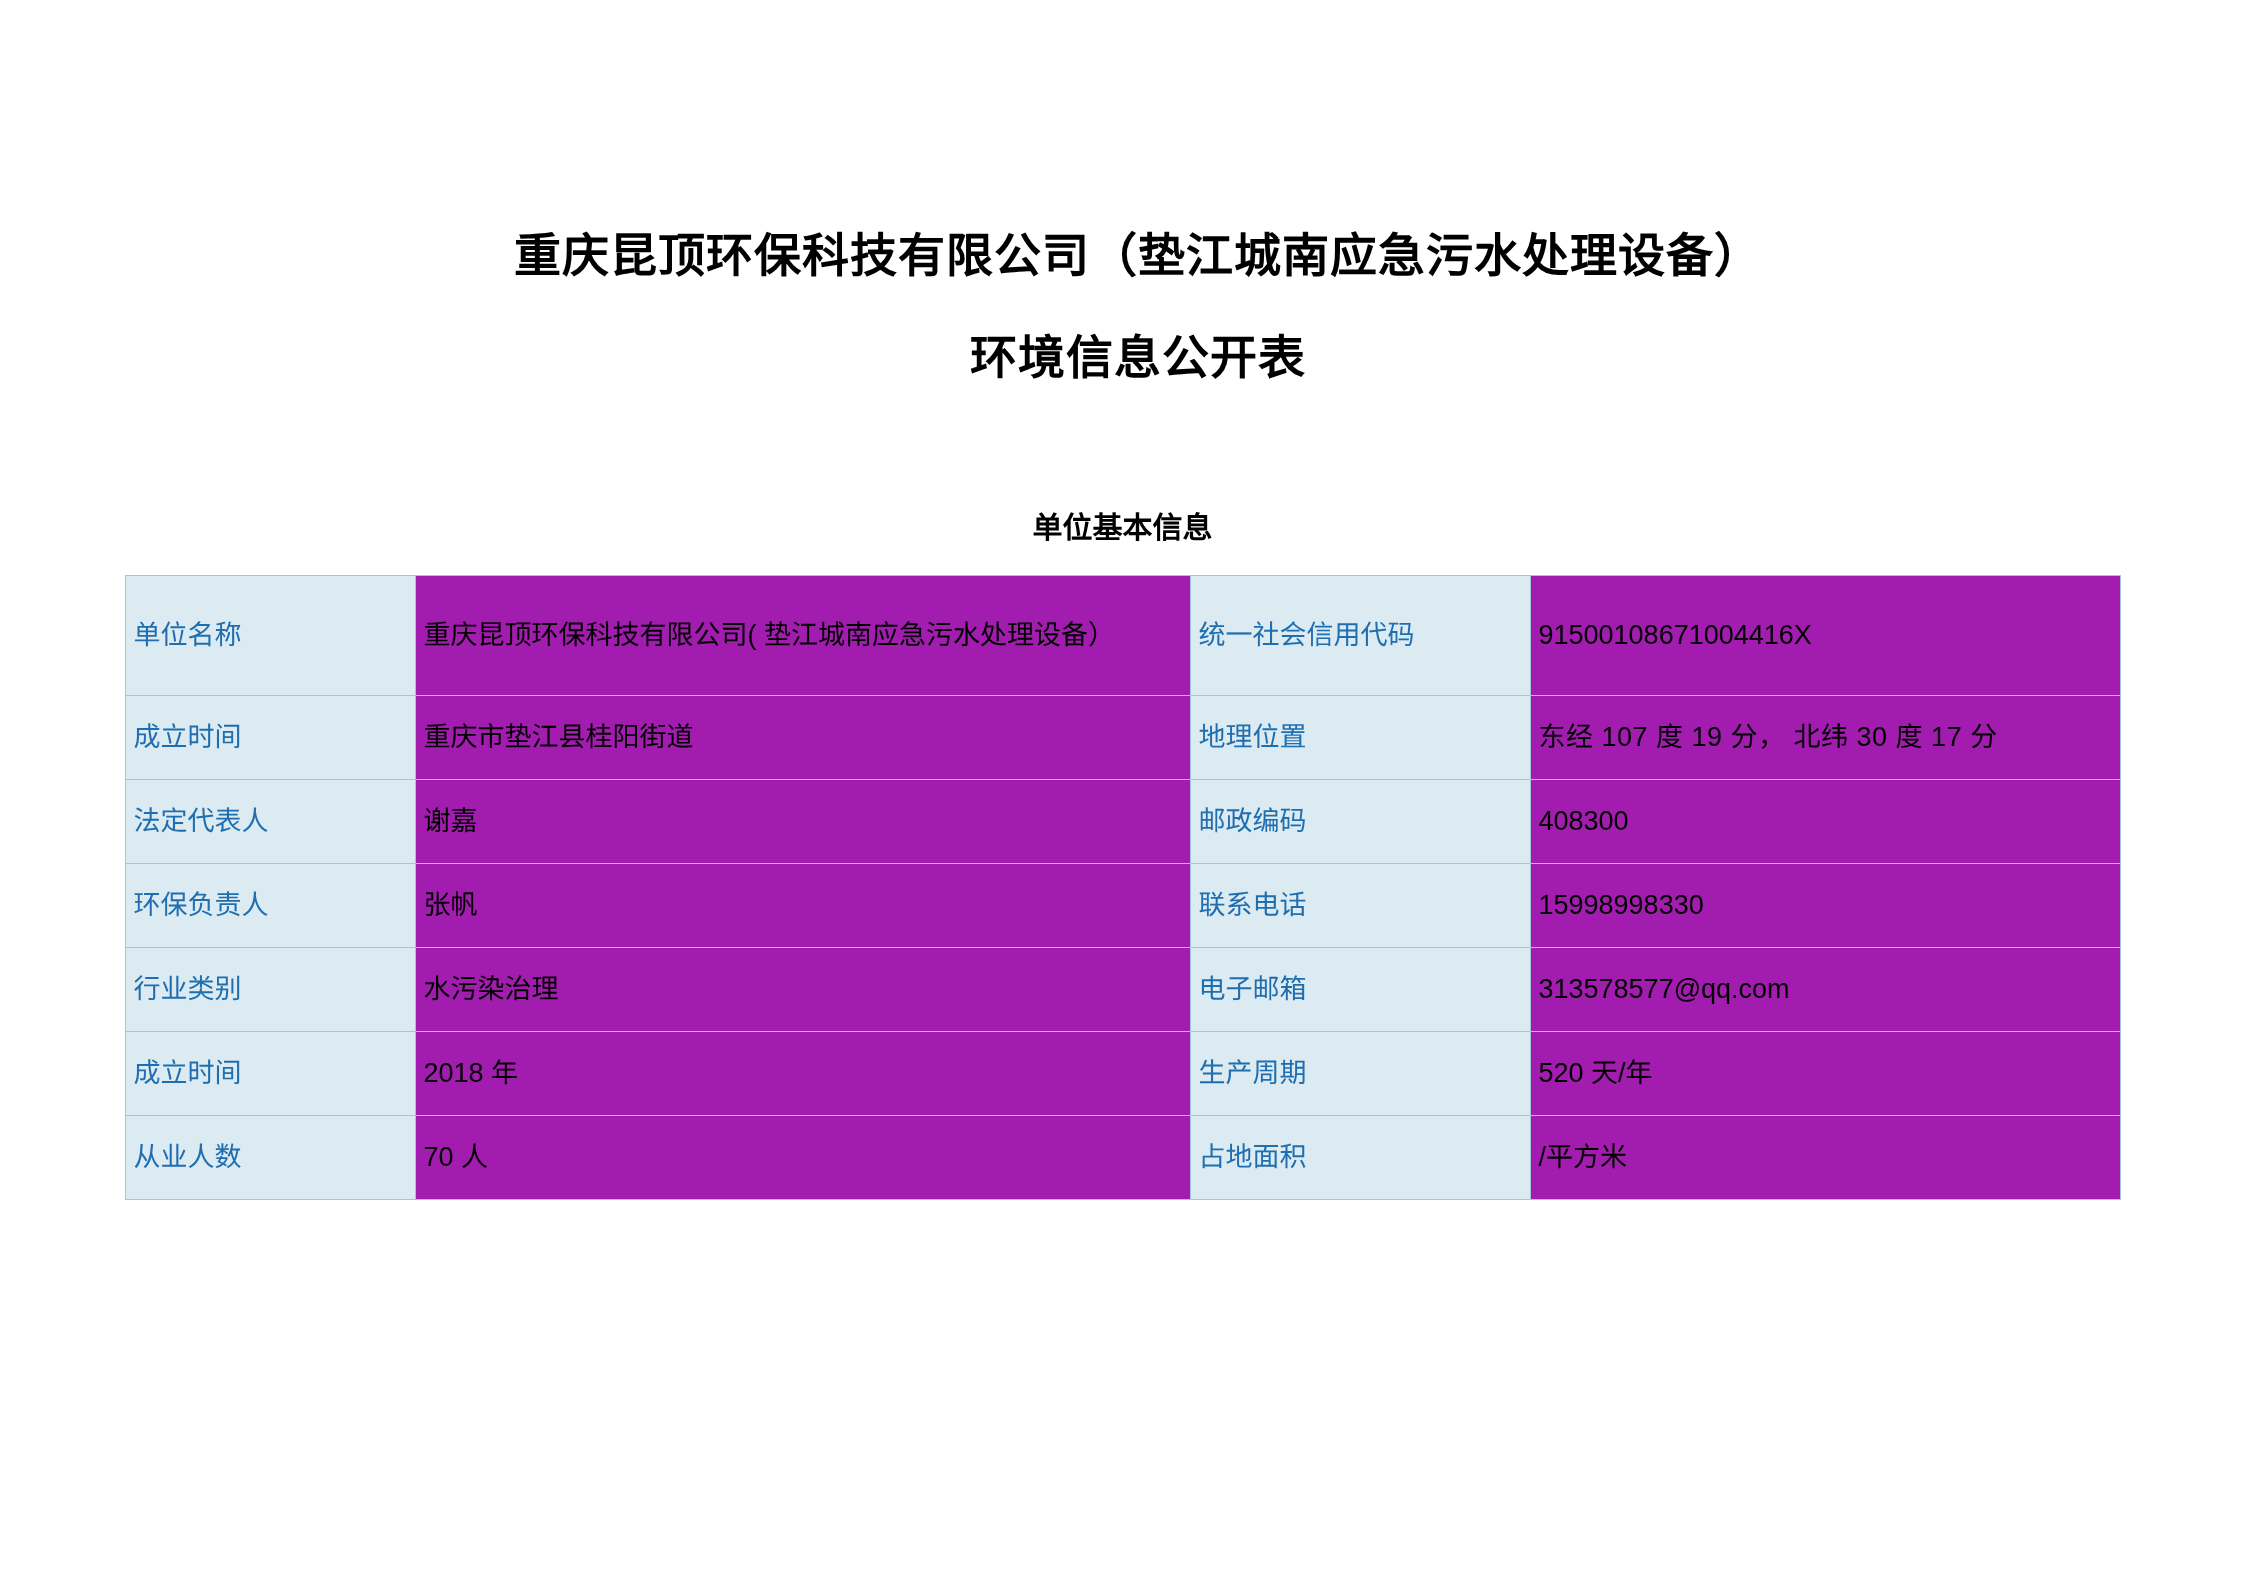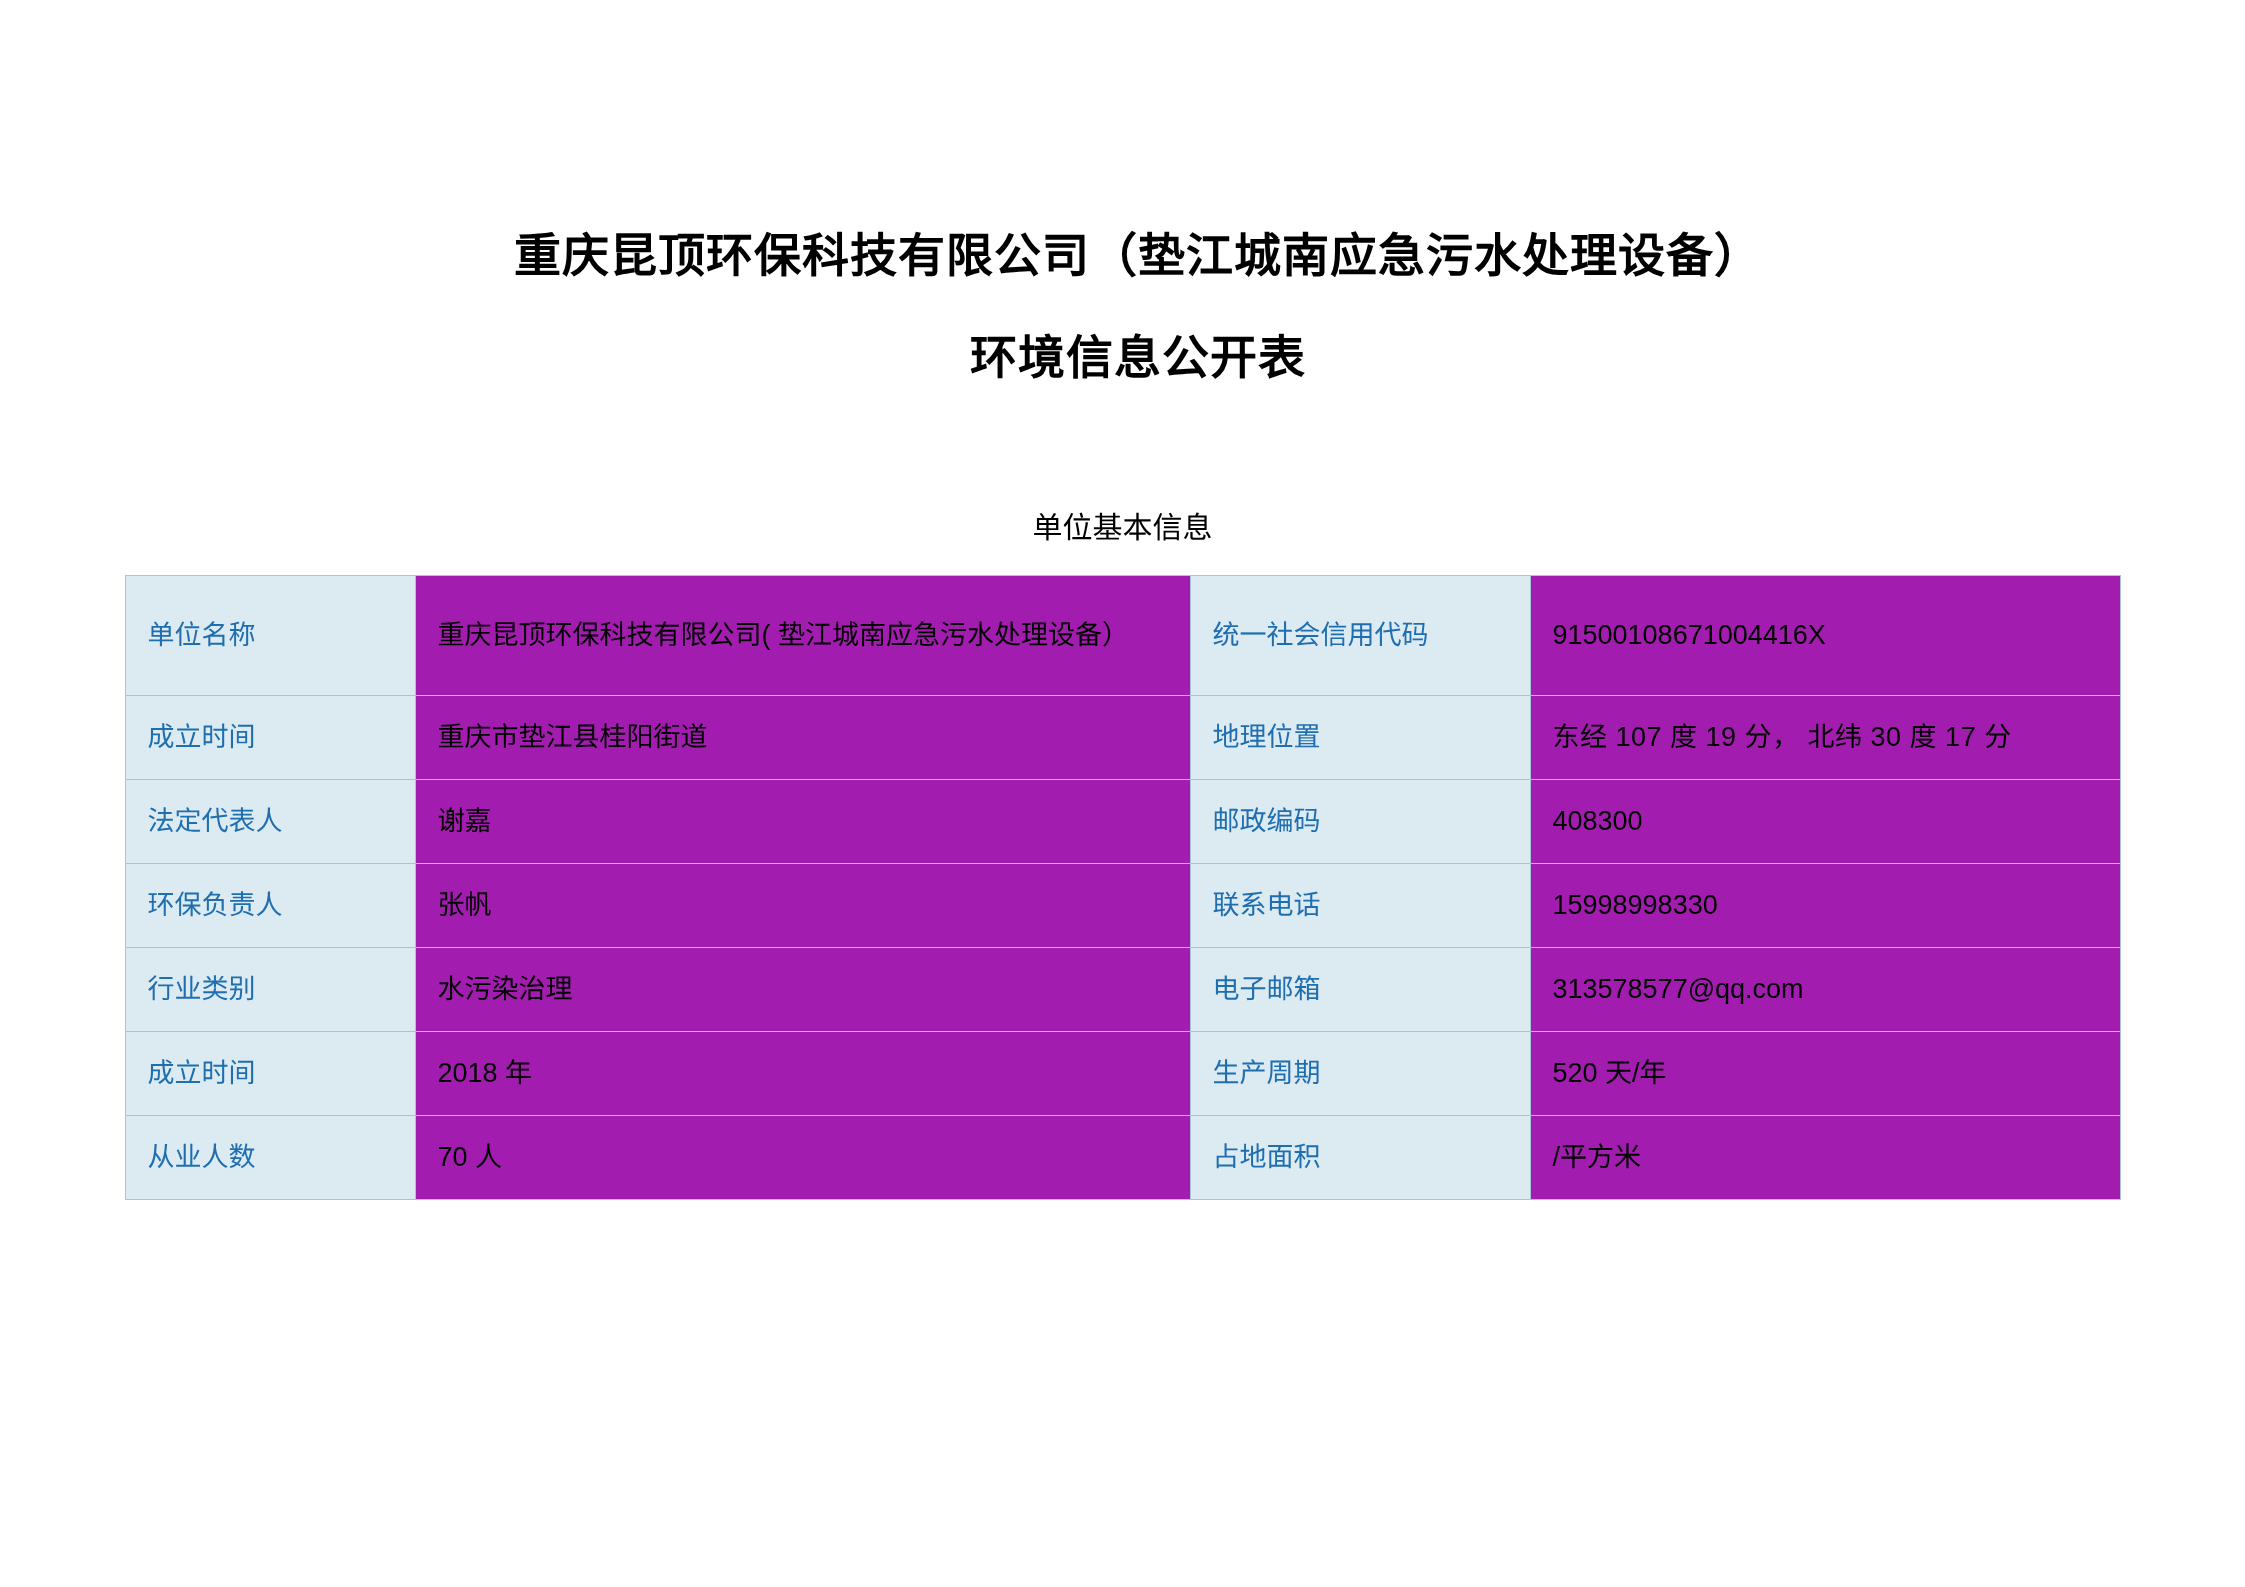--- a/index.html
+++ b/index.html
@@ -33,32 +33,32 @@
     line-height: 1.0;
     color: #000;
   }
   .doc-title-line.second {
     margin-top: 55px;
   }
   .section-heading {
     margin-top: 122px;
     text-align: center;
     font-size: 30px;
-    font-weight: normal;
+    font-weight: bold;
     color: #000;
   }
   table.info-table {
     margin: 28px auto 0 auto;
     border-collapse: collapse;
     width: 1995px;
     table-layout: fixed;
   }
   table.info-table td {
     border: 1px solid #a9c4d8;
-    padding: 0 22px;
+    padding: 0 8px;
     vertical-align: middle;
     font-size: 27px;
     line-height: 1.55;
     height: 84px;
     box-sizing: border-box;
   }
   td.label {
     background: #dceaf2;
     color: #1f6fb0;
     font-size: 27px;

